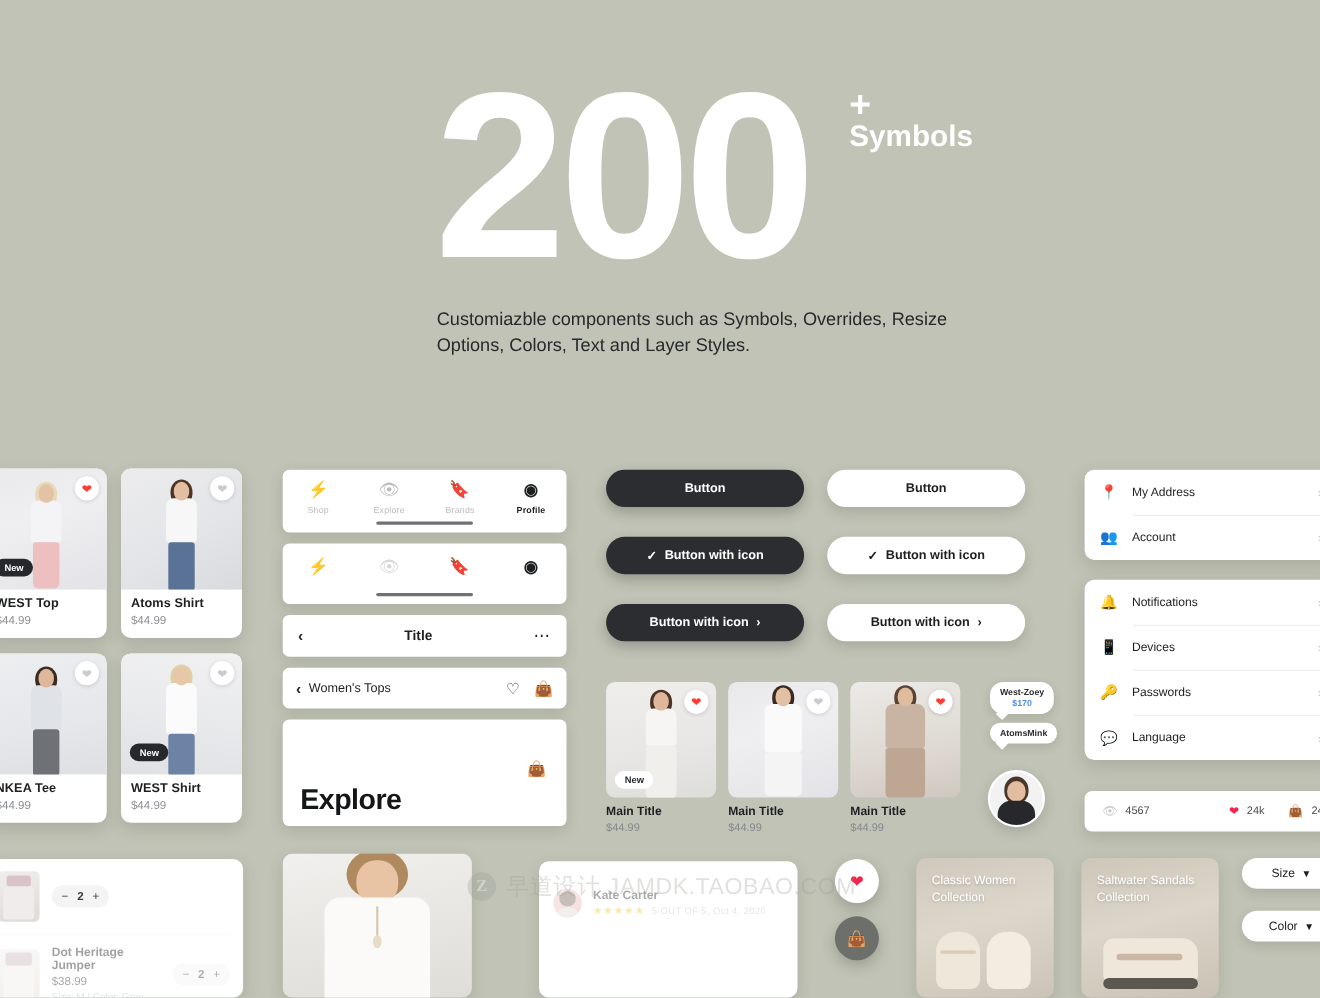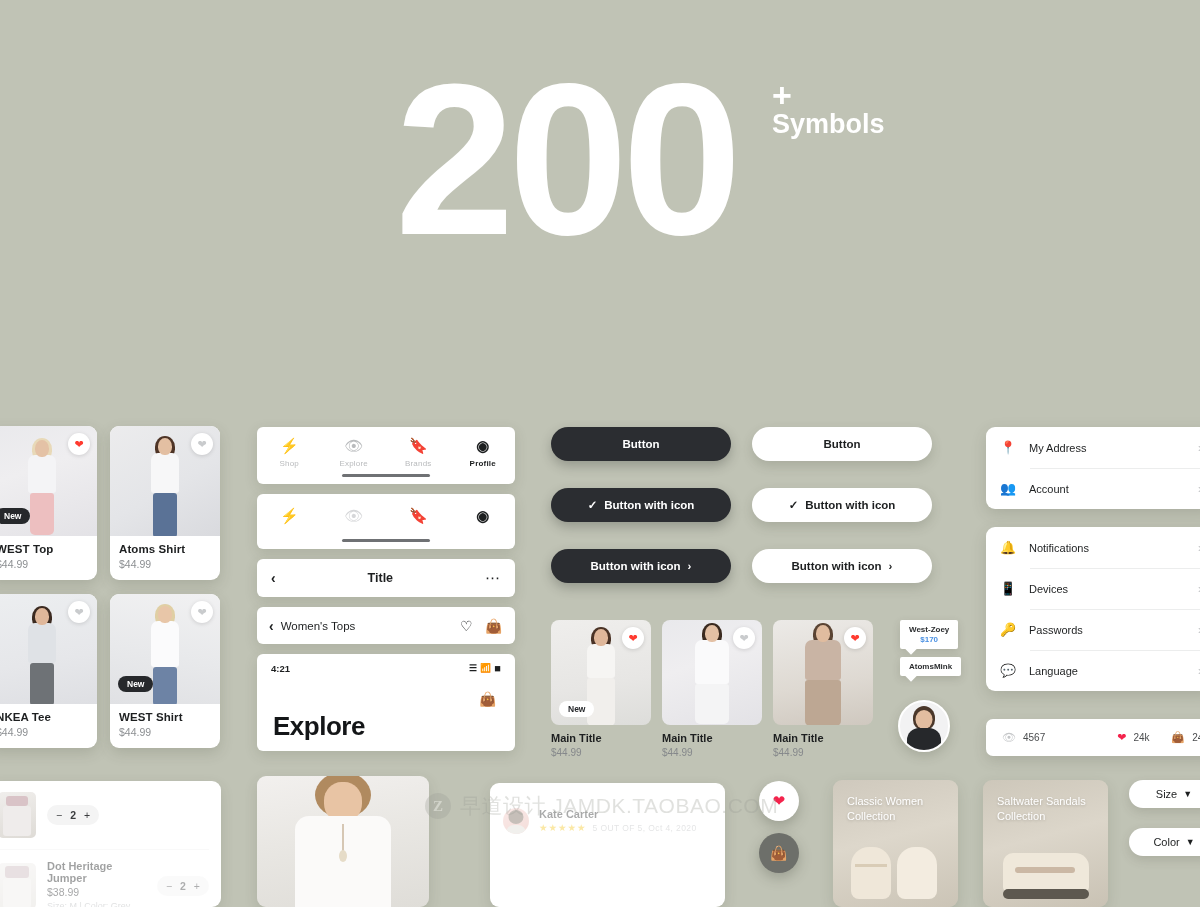--- a/index.html
+++ b/index.html
@@ -155,21 +155,21 @@
   .fab.white { background:#fff; font-size:15px; }
   .fab.grey  { background:#6d6f6a; color:#fff; font-size:14px; }
 
   
   .chip { position:absolute; height:28px; border-radius:14px; background:#fff;
           display:flex; align-items:center; justify-content:center; gap:6px;
           font-size:11px; color:#1d1f20; box-shadow:0 4px 11px rgba(60,64,50,.16);
           padding:0 16px; }
 
   
-  .tip { position:absolute; background:#fff; border-radius:2px; padding:5px 9px;
+  .tip { position:absolute; background:#fff; border-radius:12px; padding:5px 9px;
          box-shadow:0 3px 9px rgba(60,64,50,.16); text-align:center; }
   .tip::after { content:""; position:absolute; left:7px; bottom:-4px; width:8px;height:8px;
                 background:#fff; transform:rotate(45deg); }
   .tip .tn { font-size:8px; color:#2c2e30; font-weight:600; white-space:nowrap; }
   .tip .tp { font-size:8px; color:#4a90e2; font-weight:700; margin-top:1px; }
   .bigavatar { position:absolute; width:52px; height:52px; border-radius:50%;
                overflow:hidden; background:#f2f2f3; box-shadow:0 4px 12px rgba(60,64,50,.2);
                border:2px solid #fff; }
 
   
@@ -186,20 +186,21 @@
 </style>
 </head>
 <body>
 
 <div class="stage">
 
   <div class="hero">
     <div class="hero-num">200</div>
     <div class="hero-plus">+</div>
     <div class="hero-sym">Symbols</div>
+    <div class="hero-sub">Customiazble components such as Symbols, Overrides, Resize Options, Colors, Text and Layer Styles.</div>
   </div>
 
   <div class="pcard" style="left:-13px; top:426px;">
     <div class="ph ph-a">
       <div class="fig" style="height:96px;">
         <div style="position:relative;width:30px;margin:0 auto;">
           <div class="hair" style="background:#e8d9b8;"></div>
             <div class="head" style="background:#e4c2a6;"></div>
         </div>
         <div class="torso" style="height:38px;background:#f4f4f6;"></div>
@@ -329,28 +330,20 @@
     <div class="navrow2">
       <div class="chev">‹</div>
       <div class="lbl">Women's Tops</div>
       <div class="sp"></div>
       <div style="font-size:14px;color:#1d1f20;">♡</div>
       <div style="font-size:14px;color:#1d1f20;margin-left:6px;">👜</div>
     </div>
   </div>
 
   <div class="mod" style="left:257px; top:654px; width:258px; height:97px;">
-    <div class="statusrow">
-      <span>4:21</span>
-      <span class="statusicons">
-        <span style="font-size:9px;">☰</span>
-        <span style="font-size:9px;">📶</span>
-        <span style="font-size:11px;">■</span>
-      </span>
-    </div>
     <div class="bagghost">👜</div>
     <div class="explore-h">Explore</div>
   </div>
 
   <div class="btn dark" style="left:551px; top:427px;">
     <span>Button</span>
     </div>
   <div class="btn light" style="left:752px; top:427px;">
     <span>Button</span>
     </div>

